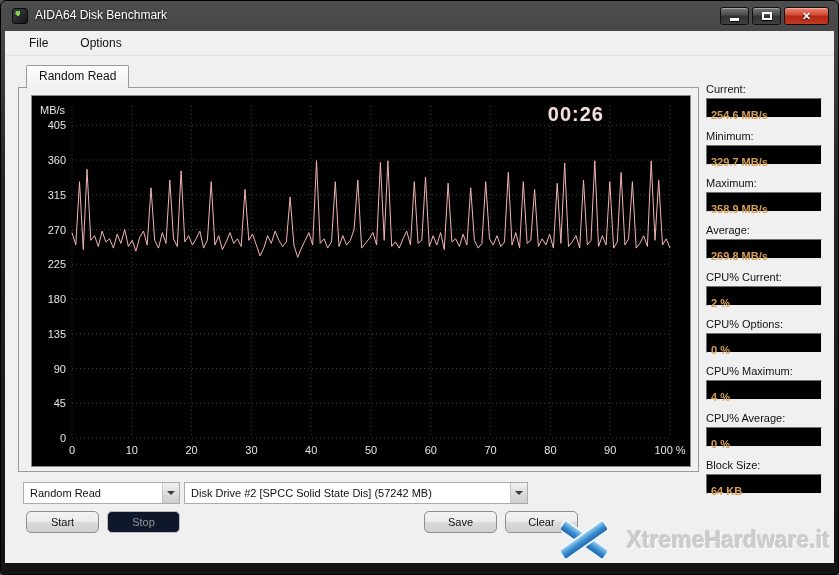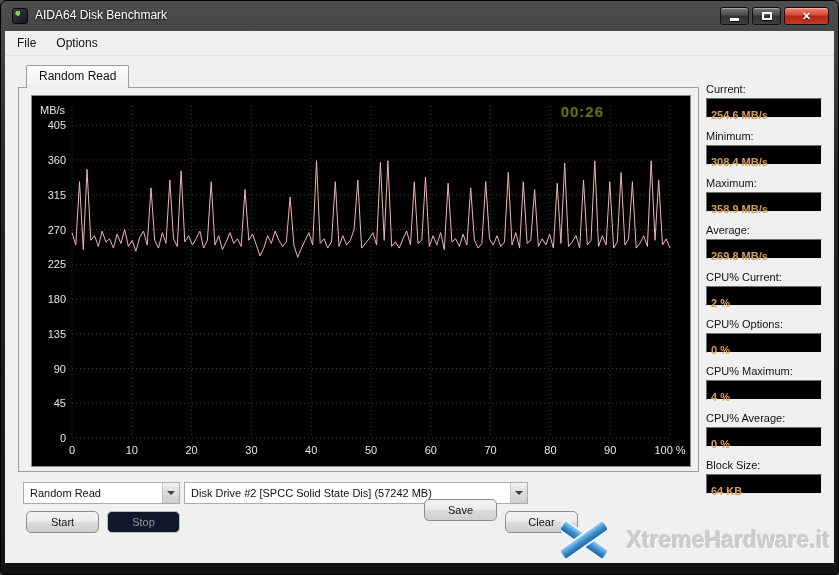--- a/index.html
+++ b/index.html
@@ -42,42 +42,42 @@
   
   .window-body {
     position:absolute; top:30px; left:4px; right:4px; bottom:11px;
     background:#f0f0f0;
   }
   .menubar {
     position:absolute; top:0; left:0; right:0; height:25px;
     background:#f0f0f0; border-bottom:1px solid #e2e2e2;
     display:flex; align-items:center; font-size:12px; color:#111;
   }
-  .menu-item { padding:4px 8px; margin-left:4px; cursor:default; }
+  .menu-item { padding:4px 8px; margin-left:16px; cursor:default; }
   
   .tab {
     position:absolute; top:34px; left:21px; height:23px; z-index:2;
     padding:0 12px; line-height:21px; font-size:12px; color:#111;
     background:linear-gradient(#fdfdfd,#f0f0f0);
     border:1px solid #9b9b9b; border-bottom:none;
     border-radius:2px 2px 0 0;
   }
   .tab-page {
     position:absolute; top:56px; left:13px; width:681px; height:385px;
     background:#f0f0f0; border:1px solid #9b9b9b;
   }
   
   .chart-panel {
     position:absolute; left:12px; top:7px; width:660px; height:372px;
     background:#000; border:1px solid #8a8a8a;
   }
   .chart-timer {
     position:absolute; top:7px; right:86px;
-    font-size:15px; font-weight:bold; letter-spacing:1px;
-    color:#4d7c0f; text-shadow:0 0 2px #5a0000;
+    font-size:20px; font-weight:bold; letter-spacing:1px;
+    color:#e5e5e5; text-shadow:0 0 2px #5a0000;
   }
   
   .stats { position:absolute; left:701px; top:52px; width:116px; }
   .stat-label { font-size:11px; color:#111; margin-bottom:3px; }
   .stat-value {
     height:20px; background:#000; color:#d79e55; font-weight:bold;
     font-size:11px; line-height:18px; padding:7px 4px; margin-bottom:12px;
     border:1px solid; border-color:#6f6f6f #ececec #ececec #6f6f6f;
   }
   .stat-row.gap { margin-top:11px; }
@@ -198,21 +198,21 @@
       </div>
     </div>
 
     <div class="stats">
       <div class="stat-row">
         <div class="stat-label">Current:</div>
         <div class="stat-value">254.6 MB/s</div>
       </div>
       <div class="stat-row">
         <div class="stat-label">Minimum:</div>
-        <div class="stat-value">308.4 MB/s</div>
+        <div class="stat-value">329.7 MB/s</div>
       </div>
       <div class="stat-row">
         <div class="stat-label">Maximum:</div>
         <div class="stat-value">358.9 MB/s</div>
       </div>
       <div class="stat-row">
         <div class="stat-label">Average:</div>
         <div class="stat-value">269.8 MB/s</div>
       </div>
       <div class="stat-row gap">
@@ -241,21 +241,21 @@
       <span class="combo-text">Random Read</span>
       <span class="combo-arrow"></span>
     </div>
     <div class="combo" style="left:179px; top:451px; width:344px;">
       <span class="combo-text">Disk Drive #2  [SPCC Solid State Dis]  (57242 MB)</span>
       <span class="combo-arrow"></span>
     </div>
 
     <div class="btn" style="left:21px; top:480px;">Start</div>
     <div class="btn disabled" style="left:102px; top:480px;">Stop</div>
-    <div class="btn" style="left:419px; top:468px;">Save</div>
+    <div class="btn" style="left:419px; top:480px;">Save</div>
     <div class="btn" style="left:500px; top:480px;">Clear</div>
 
     <div class="watermark">
       <svg width="46" height="42" viewBox="0 0 48 44">
         <defs>
           <linearGradient id="wm" x1="0" y1="0" x2="0" y2="1">
             <stop offset="0" stop-color="#a7d8f7"></stop>
             <stop offset="0.5" stop-color="#3d8fd1"></stop>
             <stop offset="1" stop-color="#1b5fa8"></stop>
           </linearGradient>

